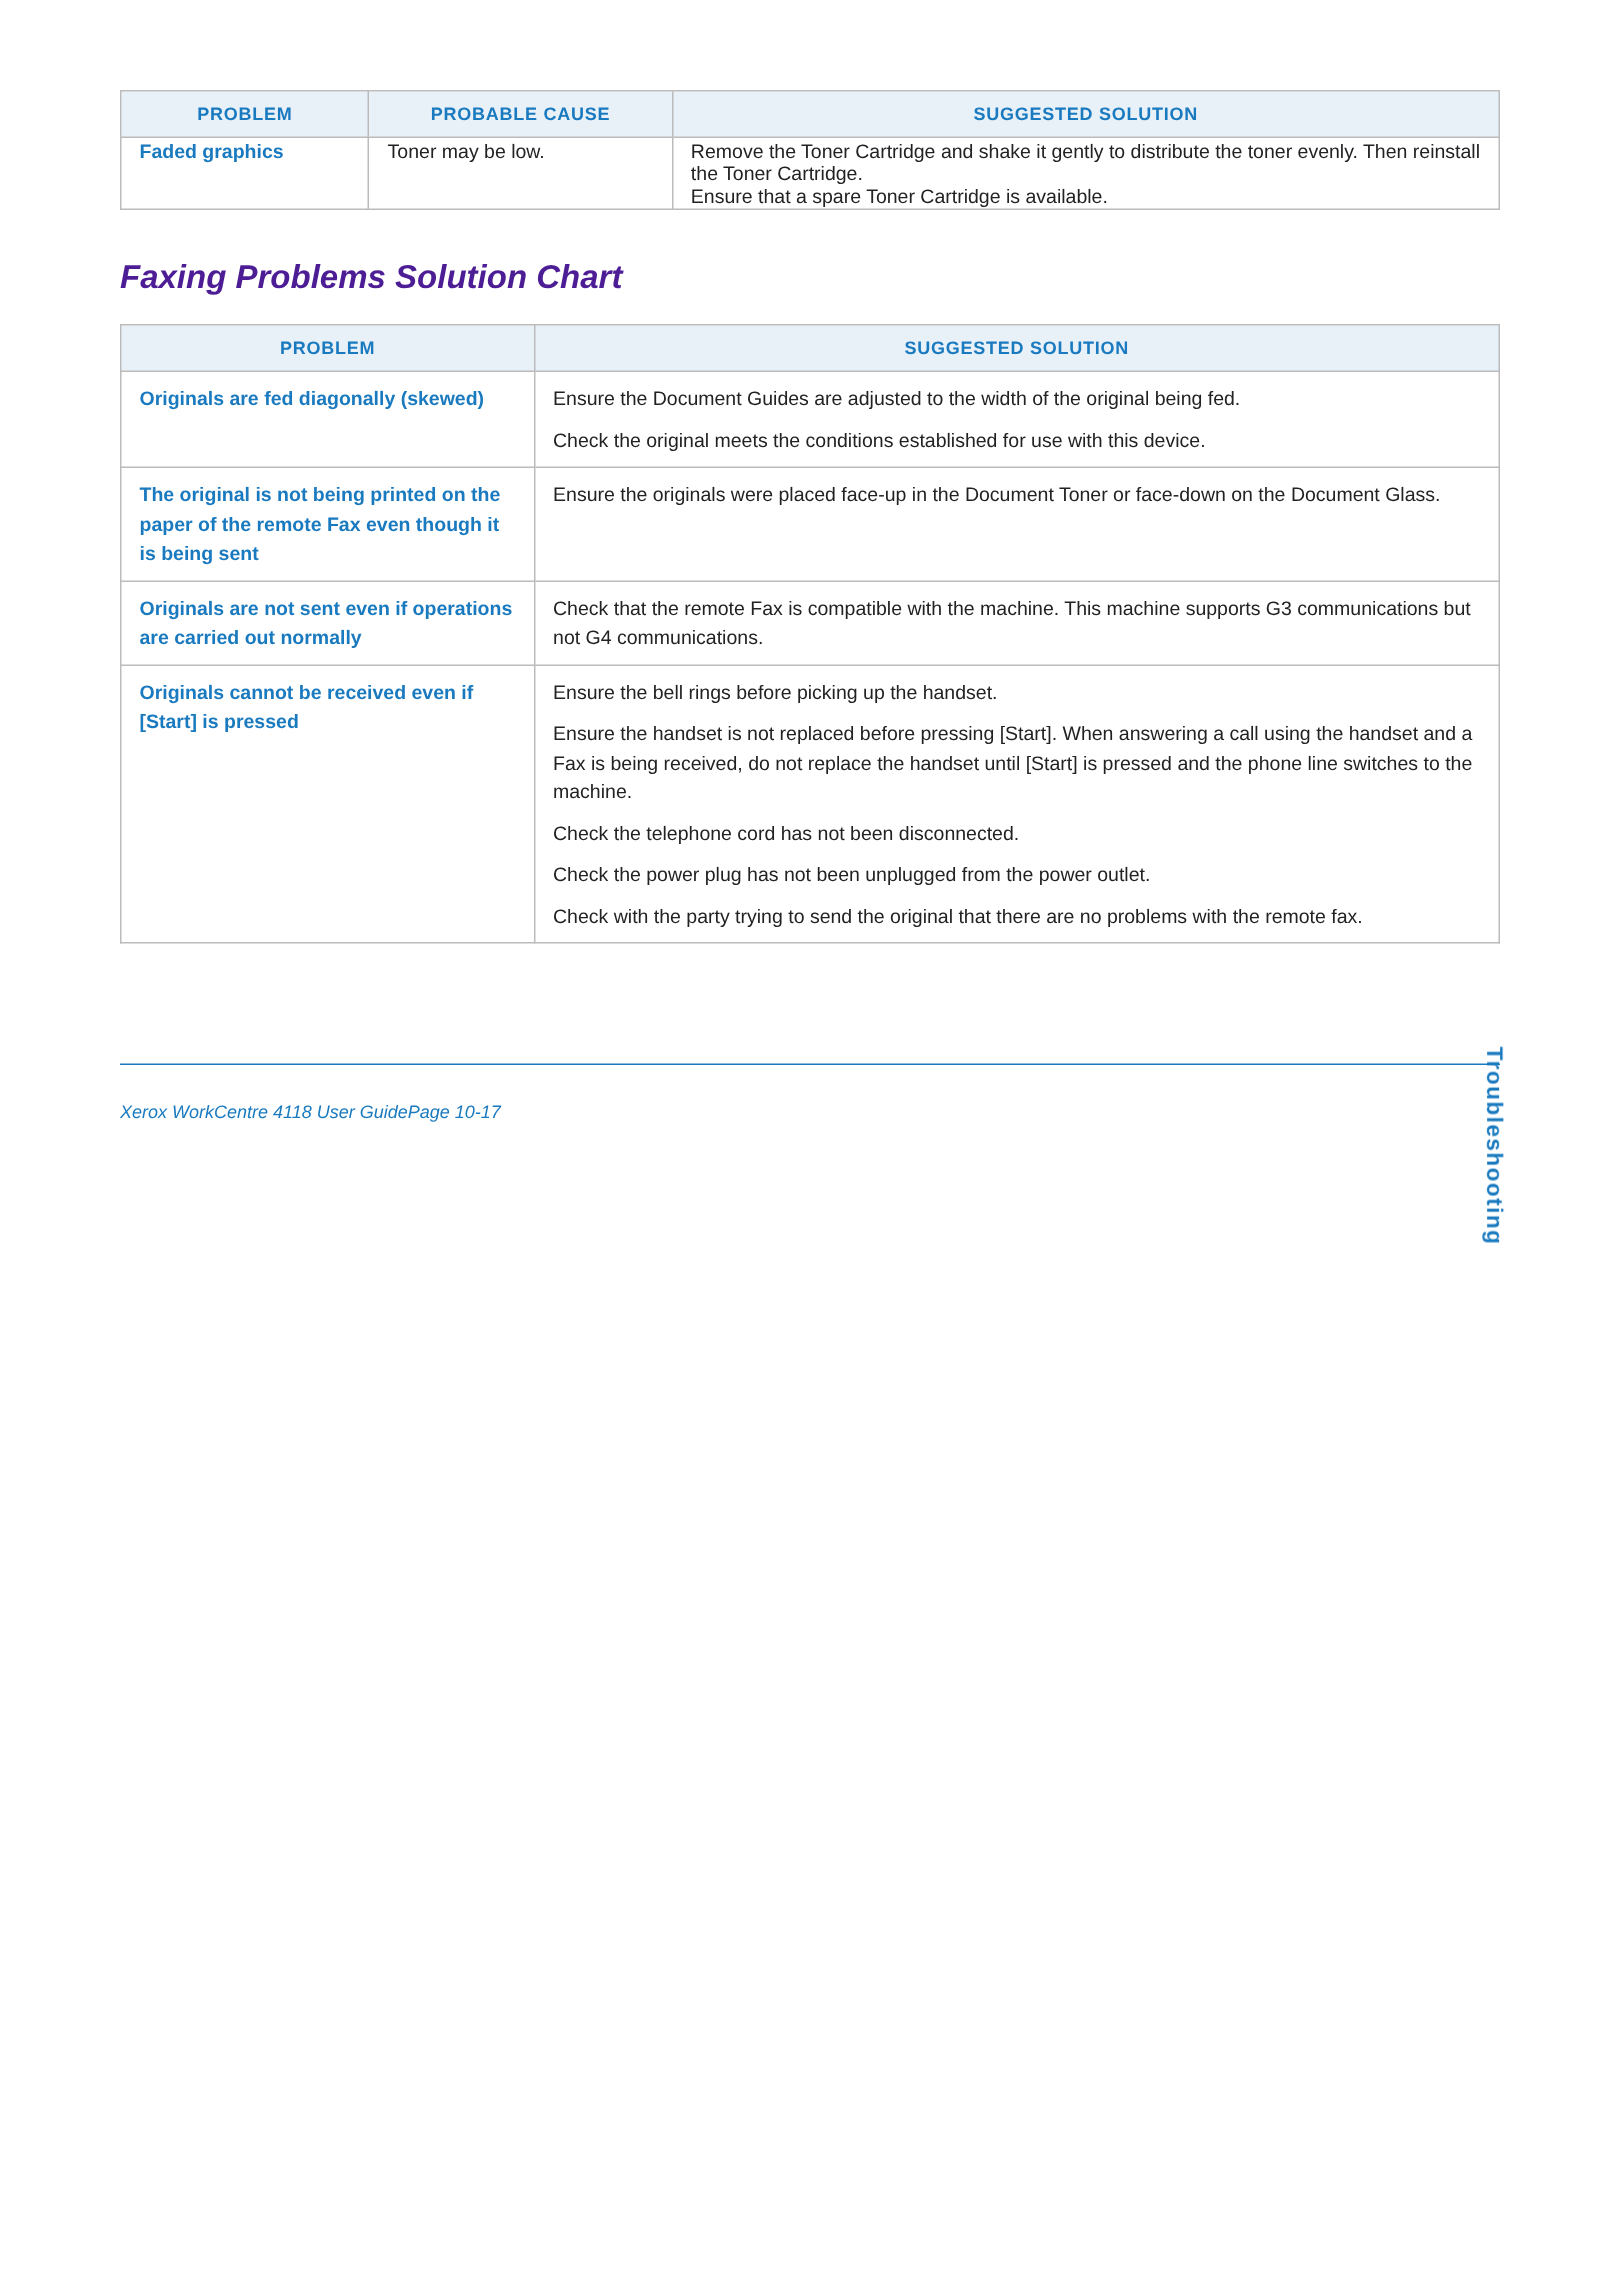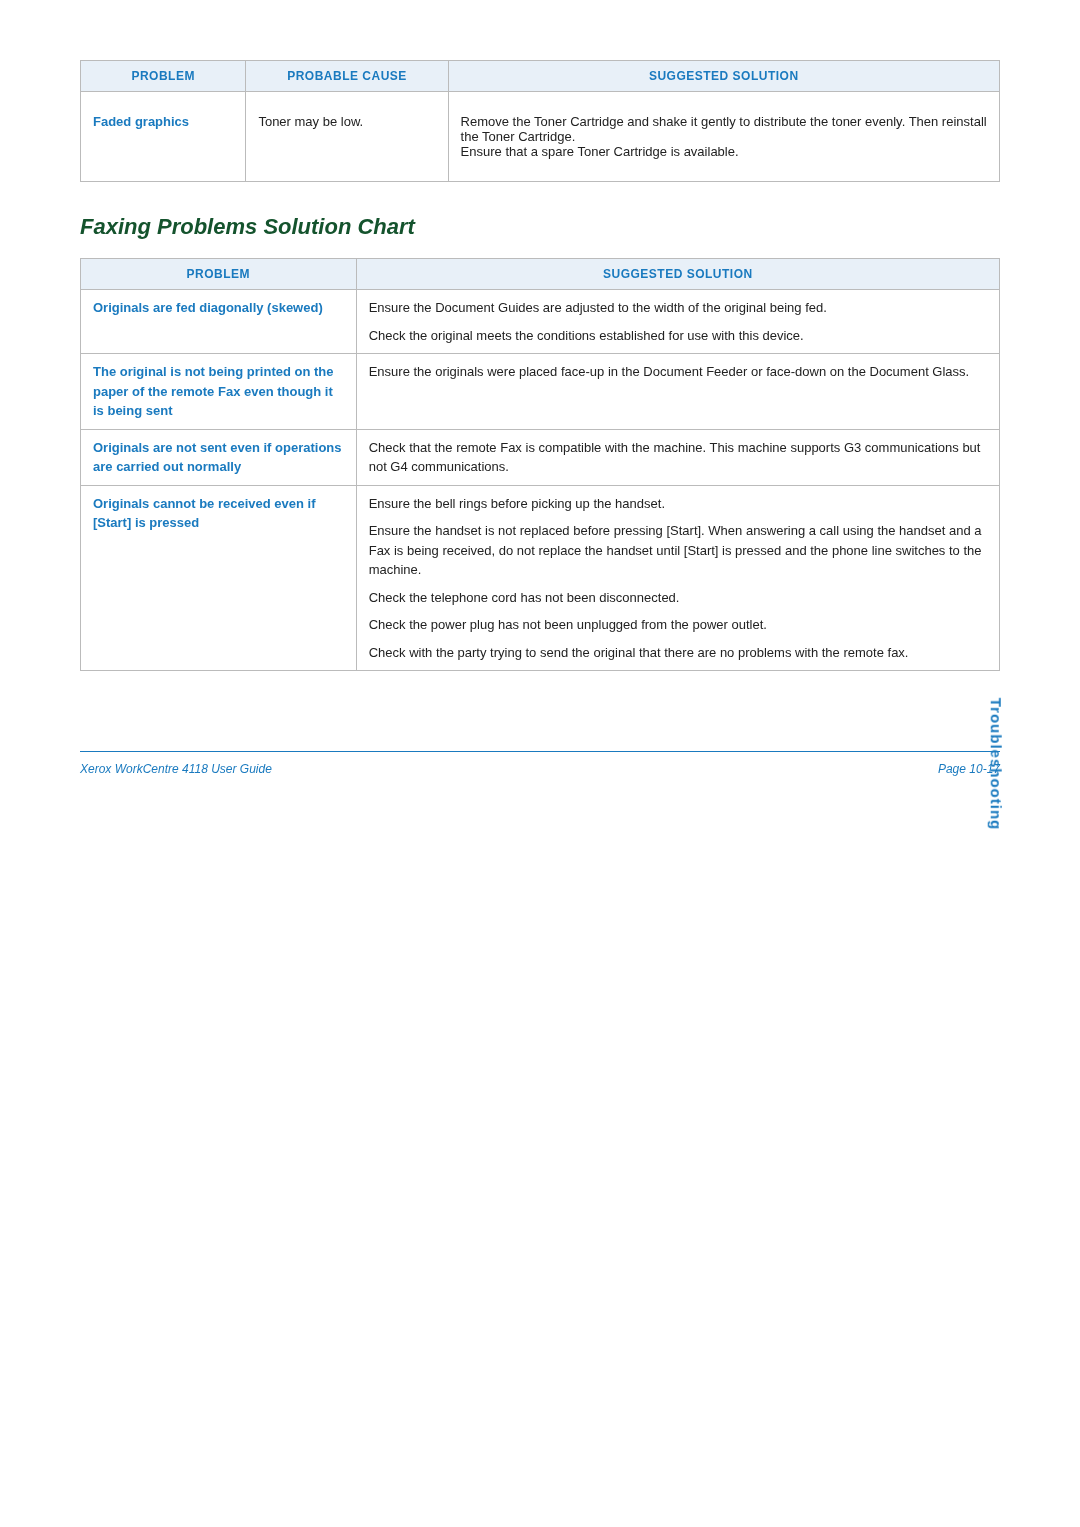--- a/index.html
+++ b/index.html
@@ -45,41 +45,41 @@
       color: #1a7abf;
       font-size: 12px;
       font-weight: bold;
       text-transform: uppercase;
       letter-spacing: 0.5px;
       padding: 8px 12px;
       border: 1px solid #bbb;
       text-align: center;
     }
     .top-table td {
-      padding: 22px 12px;
+      padding: 1px 12px;
       border: 1px solid #bbb;
       vertical-align: top;
       font-size: 13px;
     }
     .top-table td.problem-cell {
       color: #1a7abf;
       font-weight: bold;
       width: 18%;
     }
     .top-table td.cause-cell {
       width: 22%;
     }
     .top-table td.solution-cell {
       width: 60%;
     }
     .italic { }
 
     
     .section-heading {
-      color: #14532d;
+      color: #4c1d95;
       font-size: 22px;
       font-style: italic;
       font-weight: bold;
       margin-bottom: 18px;
       margin-top: 18px;
     }
 
     
     .fax-table {
       width: 100%;
@@ -114,23 +114,23 @@
     }
     .fax-table td p {
       margin-bottom: 8px;
     }
     .fax-table td p:last-child {
       margin-bottom: 0;
     }
 
     .footer-static {
       display: flex;
-      justify-content: space-between;
+      justify-content: flex-start;
       border-top: 1px solid #1a7abf;
-      padding-top: 10px;
+      padding-top: 24px;
       margin-top: 80px;
     }
     .footer-static span {
       color: #1a7abf;
       font-style: italic;
       font-size: 12px;
     }
   </style>
 </head>
 <body>
@@ -174,21 +174,21 @@
         <td class="prob-col">Originals are fed diagonally (skewed)</td>
         <td class="sol-col">
           <p>Ensure the Document Guides are adjusted to the width of the original being fed.</p>
           <p>Check the original meets the conditions established for use with this device.</p>
         </td>
       </tr>
 
       <tr>
         <td class="prob-col">The original is not being printed on the paper of the remote Fax even though it is being sent</td>
         <td class="sol-col">
-          <p>Ensure the originals were placed face-up in the <span class="italic">Document Feeder</span> or face-down on the <span class="italic">Document Glass</span>.</p>
+          <p>Ensure the originals were placed face-up in the <span class="italic">Document Toner</span> or face-down on the <span class="italic">Document Glass</span>.</p>
         </td>
       </tr>
 
       <tr>
         <td class="prob-col">Originals are not sent even if operations are carried out normally</td>
         <td class="sol-col">
           <p>Check that the remote <span class="italic">Fax</span> is compatible with the machine. This machine supports G3 communications but not G4 communications.</p>
         </td>
       </tr>
 

